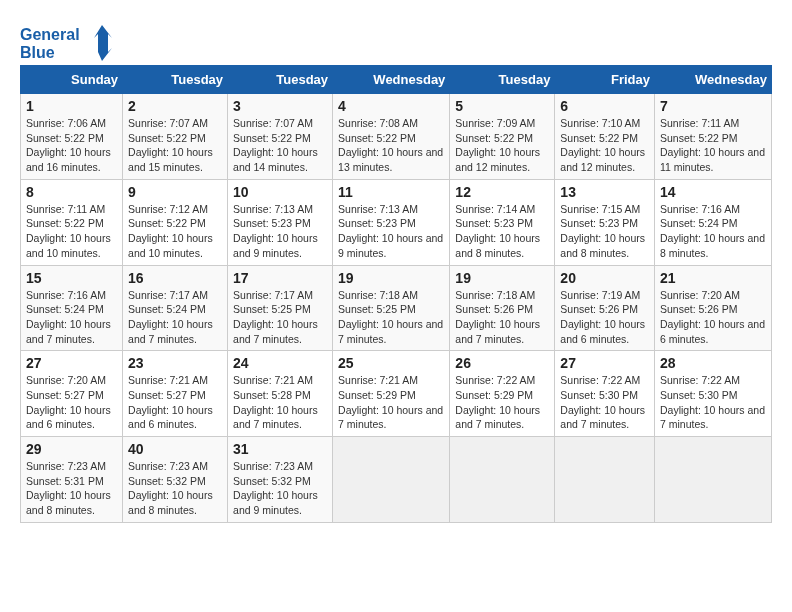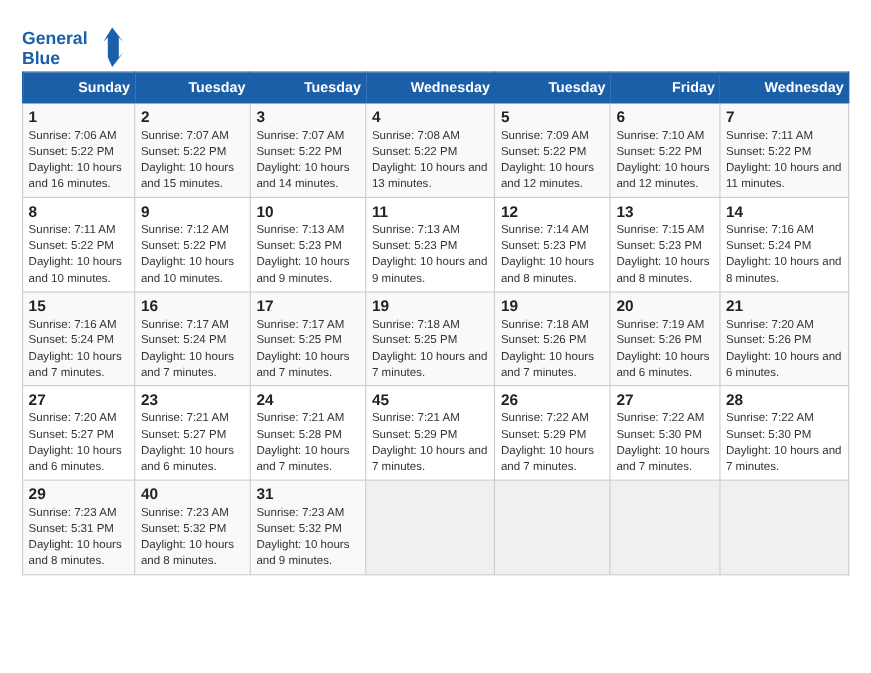--- a/index.html
+++ b/index.html
@@ -199,21 +199,21 @@
         </td>
         <td>
           <span class="day-num">23</span>
           <div class="day-detail">Sunrise: 7:21 AM<br>Sunset: 5:27 PM<br>Daylight: 10 hours and 6 minutes.</div>
         </td>
         <td>
           <span class="day-num">24</span>
           <div class="day-detail">Sunrise: 7:21 AM<br>Sunset: 5:28 PM<br>Daylight: 10 hours and 7 minutes.</div>
         </td>
         <td>
-          <span class="day-num">45</span>
+          <span class="day-num">25</span>
           <div class="day-detail">Sunrise: 7:21 AM<br>Sunset: 5:29 PM<br>Daylight: 10 hours and 7 minutes.</div>
         </td>
         <td>
           <span class="day-num">26</span>
           <div class="day-detail">Sunrise: 7:22 AM<br>Sunset: 5:29 PM<br>Daylight: 10 hours and 7 minutes.</div>
         </td>
         <td>
           <span class="day-num">27</span>
           <div class="day-detail">Sunrise: 7:22 AM<br>Sunset: 5:30 PM<br>Daylight: 10 hours and 7 minutes.</div>
         </td>

